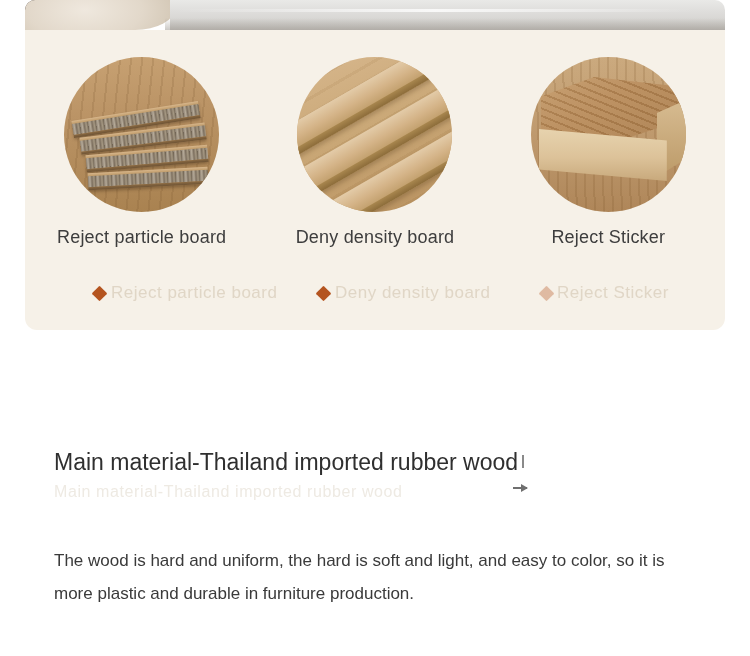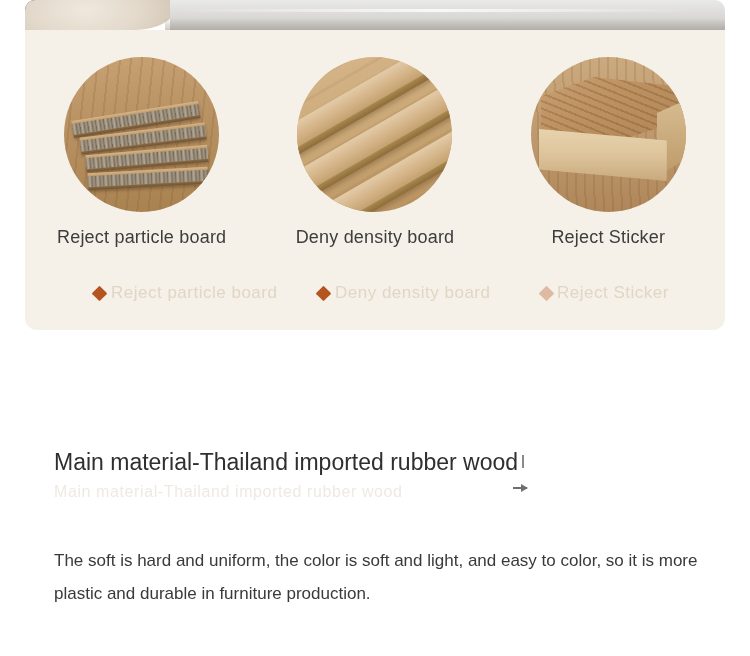--- a/index.html
+++ b/index.html
@@ -386,15 +386,15 @@
     <div class="ghost-text g2">Deny density board</div>
     <div class="ghost-text g3">Reject Sticker</div>
 
   </div>
 
   <div class="heading">Main material-Thailand imported rubber wood</div>
   <div class="ghost-sub">Main material-Thailand imported rubber wood</div>
   <div class="tick-mark"></div>
   <div class="arrow"></div>
 
-  <div class="body-text">The soft is hard and uniform, the color is soft and light, and easy to color, so it is more plastic and durable in furniture production.</div>
+  <div class="body-text">The wood is hard and uniform, the hard is soft and light, and easy to color, so it is more plastic and durable in furniture production.</div>
 
 </div>
 
 </body></html>

